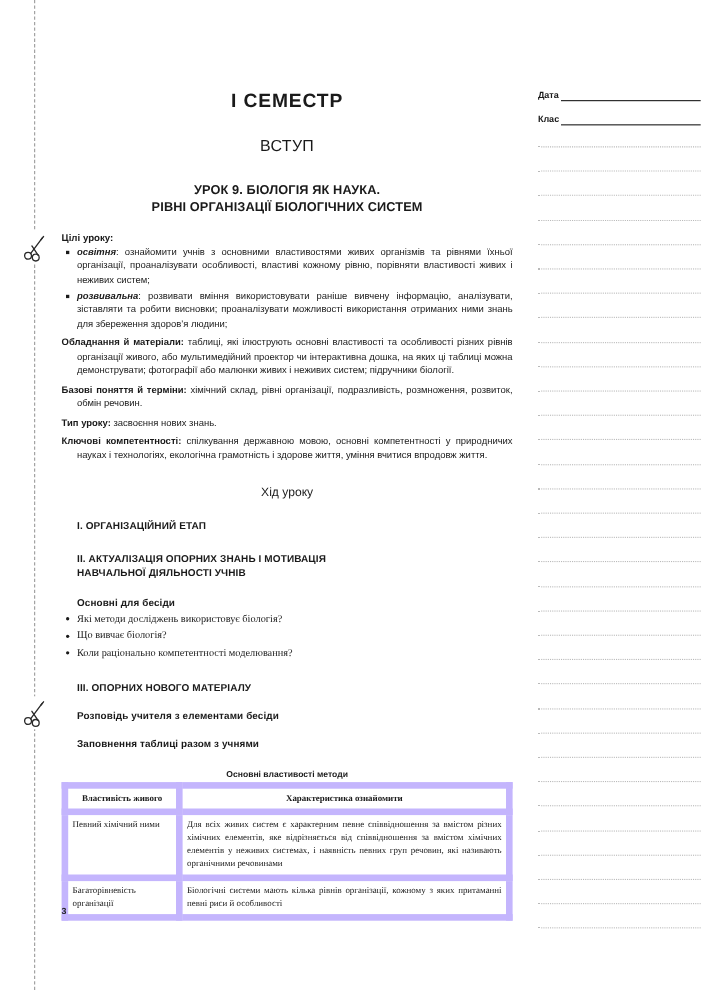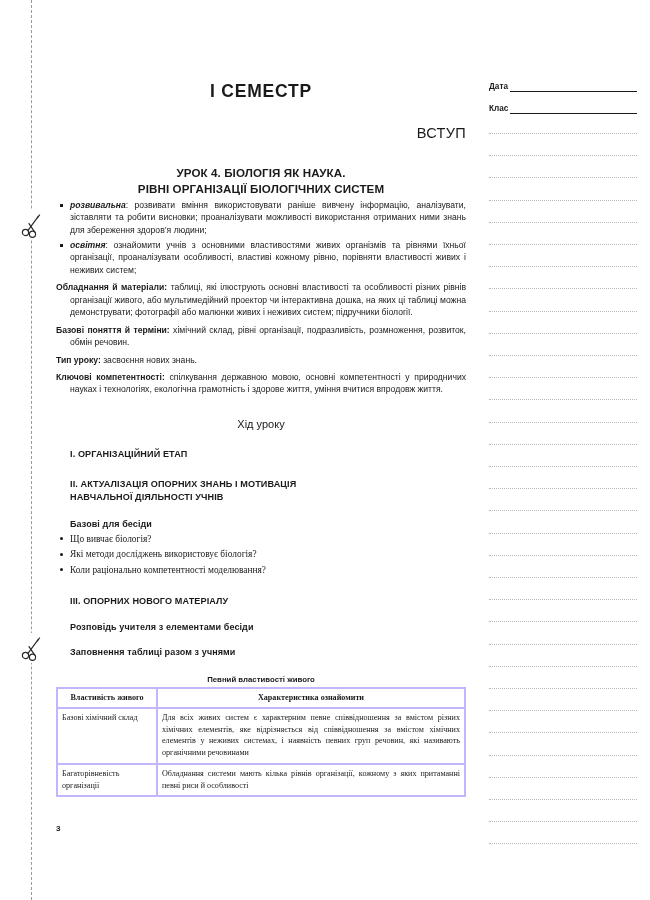--- a/index.html
+++ b/index.html
@@ -63,21 +63,21 @@
 
   .h-semester {
     text-align: center;
     font-size: 17.5px;
     font-weight: bold;
     letter-spacing: 0.8px;
     margin-top: 82px;
     line-height: 1.1;
   }
   .h-vstup {
-    text-align: right;
+    text-align: center;
     font-size: 14.5px;
     font-weight: normal;
     margin-top: 24px;
     letter-spacing: 0.3px;
   }
   .h-lesson {
     text-align: center;
     font-size: 11.6px;
     font-weight: bold;
     margin-top: 24px;
@@ -183,21 +183,21 @@
   }
 
   table.props {
     width: 100%;
     border-collapse: collapse;
     font-family: "Liberation Serif", serif;
     table-layout: fixed;
   }
   table.props th,
   table.props td {
-    border: 2px solid #c4b5fd;
+    border: 6px solid #c4b5fd;
     vertical-align: top;
     padding: 3px 4px 4px 4px;
     font-size: 8.1px;
     line-height: 1.45;
   }
   table.props th {
     text-align: center;
     font-weight: bold;
     padding-top: 3px;
     padding-bottom: 3px;
@@ -281,74 +281,75 @@
       <path d="M17.3 5.9 L19.6 3.0" stroke-linecap="round"></path>
     </svg>
   </div>
 
   <div class="content">
 
     <div class="h-semester">I СЕМЕСТР</div>
     <div class="h-vstup">ВСТУП</div>
 
     <div class="h-lesson">
-      <span>УРОК 4. БІОЛОГІЯ ЯК НАУКА.</span><br>
+      <span>УРОК 9. БІОЛОГІЯ ЯК НАУКА.</span><br>
       <span>РІВНІ ОРГАНІЗАЦІЇ БІОЛОГІЧНИХ СИСТЕМ</span>
     </div>
 
+    <div class="goals-title">Цілі уроку:</div>
     <ul class="goals">
+      <li><span class="lbl-i">освітня</span><span>:</span><span> ознайомити учнів з основними властивостями живих організмів та рівнями їхньої організації, проаналізувати особливості, властиві кожному рівню, порівняти властивості живих і неживих систем;</span></li>
       <li><span class="lbl-i">розвивальна</span><span>:</span><span> розвивати вміння використовувати раніше вивчену інформацію, аналізувати, зіставляти та робити висновки; проаналізувати можливості використання отриманих ними знань для збереження здоров’я людини;</span></li>
-      <li><span class="lbl-i">освітня</span><span>:</span><span> ознайомити учнів з основними властивостями живих організмів та рівнями їхньої організації, проаналізувати особливості, властиві кожному рівню, порівняти властивості живих і неживих систем;</span></li>
     </ul>
 
     <div class="para para-hang"><span class="lead">Обладнання й матеріали:</span><span> таблиці, які ілюструють основні властивості та особливості різних рівнів організації живого, або мультимедійний проектор чи інтерактивна дошка, на яких ці таблиці можна демонструвати; фотографії або малюнки живих і неживих систем; підручники біології.</span></div>
 
     <div class="para para-hang"><span class="lead">Базові поняття й терміни:</span><span> хімічний склад, рівні організації, подразливість, розмноження, розвиток, обмін речовин.</span></div>
 
     <div class="para para-hang"><span class="lead">Тип уроку:</span><span> засвоєння нових знань.</span></div>
 
     <div class="para para-hang"><span class="lead">Ключові компетентності:</span><span> спілкування державною мовою, основні компетентності у природничих науках і технологіях, екологічна грамотність і здорове життя, уміння вчитися впродовж життя.</span></div>
 
     <div class="h-hid">Хід уроку</div>
 
     <div class="sec-h">I. ОРГАНІЗАЦІЙНИЙ ЕТАП</div>
 
     <div class="sec-h">
       <span>II. АКТУАЛІЗАЦІЯ ОПОРНИХ ЗНАНЬ І МОТИВАЦІЯ</span><br>
       <span>НАВЧАЛЬНОЇ ДІЯЛЬНОСТІ УЧНІВ</span>
     </div>
 
-    <div class="sub-h">Базові для бесіди</div>
+    <div class="sub-h">Основні для бесіди</div>
     <ul class="qlist">
+      <li>Які методи досліджень використовує біологія?</li>
       <li>Що вивчає біологія?</li>
-      <li>Які методи досліджень використовує біологія?</li>
       <li>Коли раціонально компетентності моделювання?</li>
     </ul>
 
     <div class="sec-h">III. ОПОРНИХ НОВОГО МАТЕРІАЛУ</div>
     <div class="sub-h">Розповідь учителя з елементами бесіди</div>
     <div class="sub-h">Заповнення таблиці разом з учнями</div>
 
-    <div class="tbl-caption">Певний властивості живого</div>
+    <div class="tbl-caption">Основні властивості методи</div>
 
     <table class="props">
       <thead>
         <tr>
           <th class="c1">Властивість живого</th>
           <th class="c2">Характеристика ознайомити</th>
         </tr>
       </thead>
       <tbody>
         <tr>
-          <td class="c1">Базові хімічний склад</td>
+          <td class="c1">Певний хімічний ними</td>
           <td class="c2">Для всіх живих систем є характерним певне співвідношення за вмістом різних хімічних елементів, яке відрізняється від співвідношення за вмістом хімічних елементів у неживих системах, і наявність певних груп речовин, які називають органічними речовинами</td>
         </tr>
         <tr>
           <td class="c1">Багаторівневість організації</td>
-          <td class="c2">Обладнання системи мають кілька рівнів організації, кожному з яких притаманні певні риси й особливості</td>
+          <td class="c2">Біологічні системи мають кілька рівнів організації, кожному з яких притаманні певні риси й особливості</td>
         </tr>
       </tbody>
     </table>
   </div>
 
   <div class="page-num">3</div>
 
   <div class="notes">
     <div class="note-field nf-date">
       <span class="nf-label">Дата</span>

